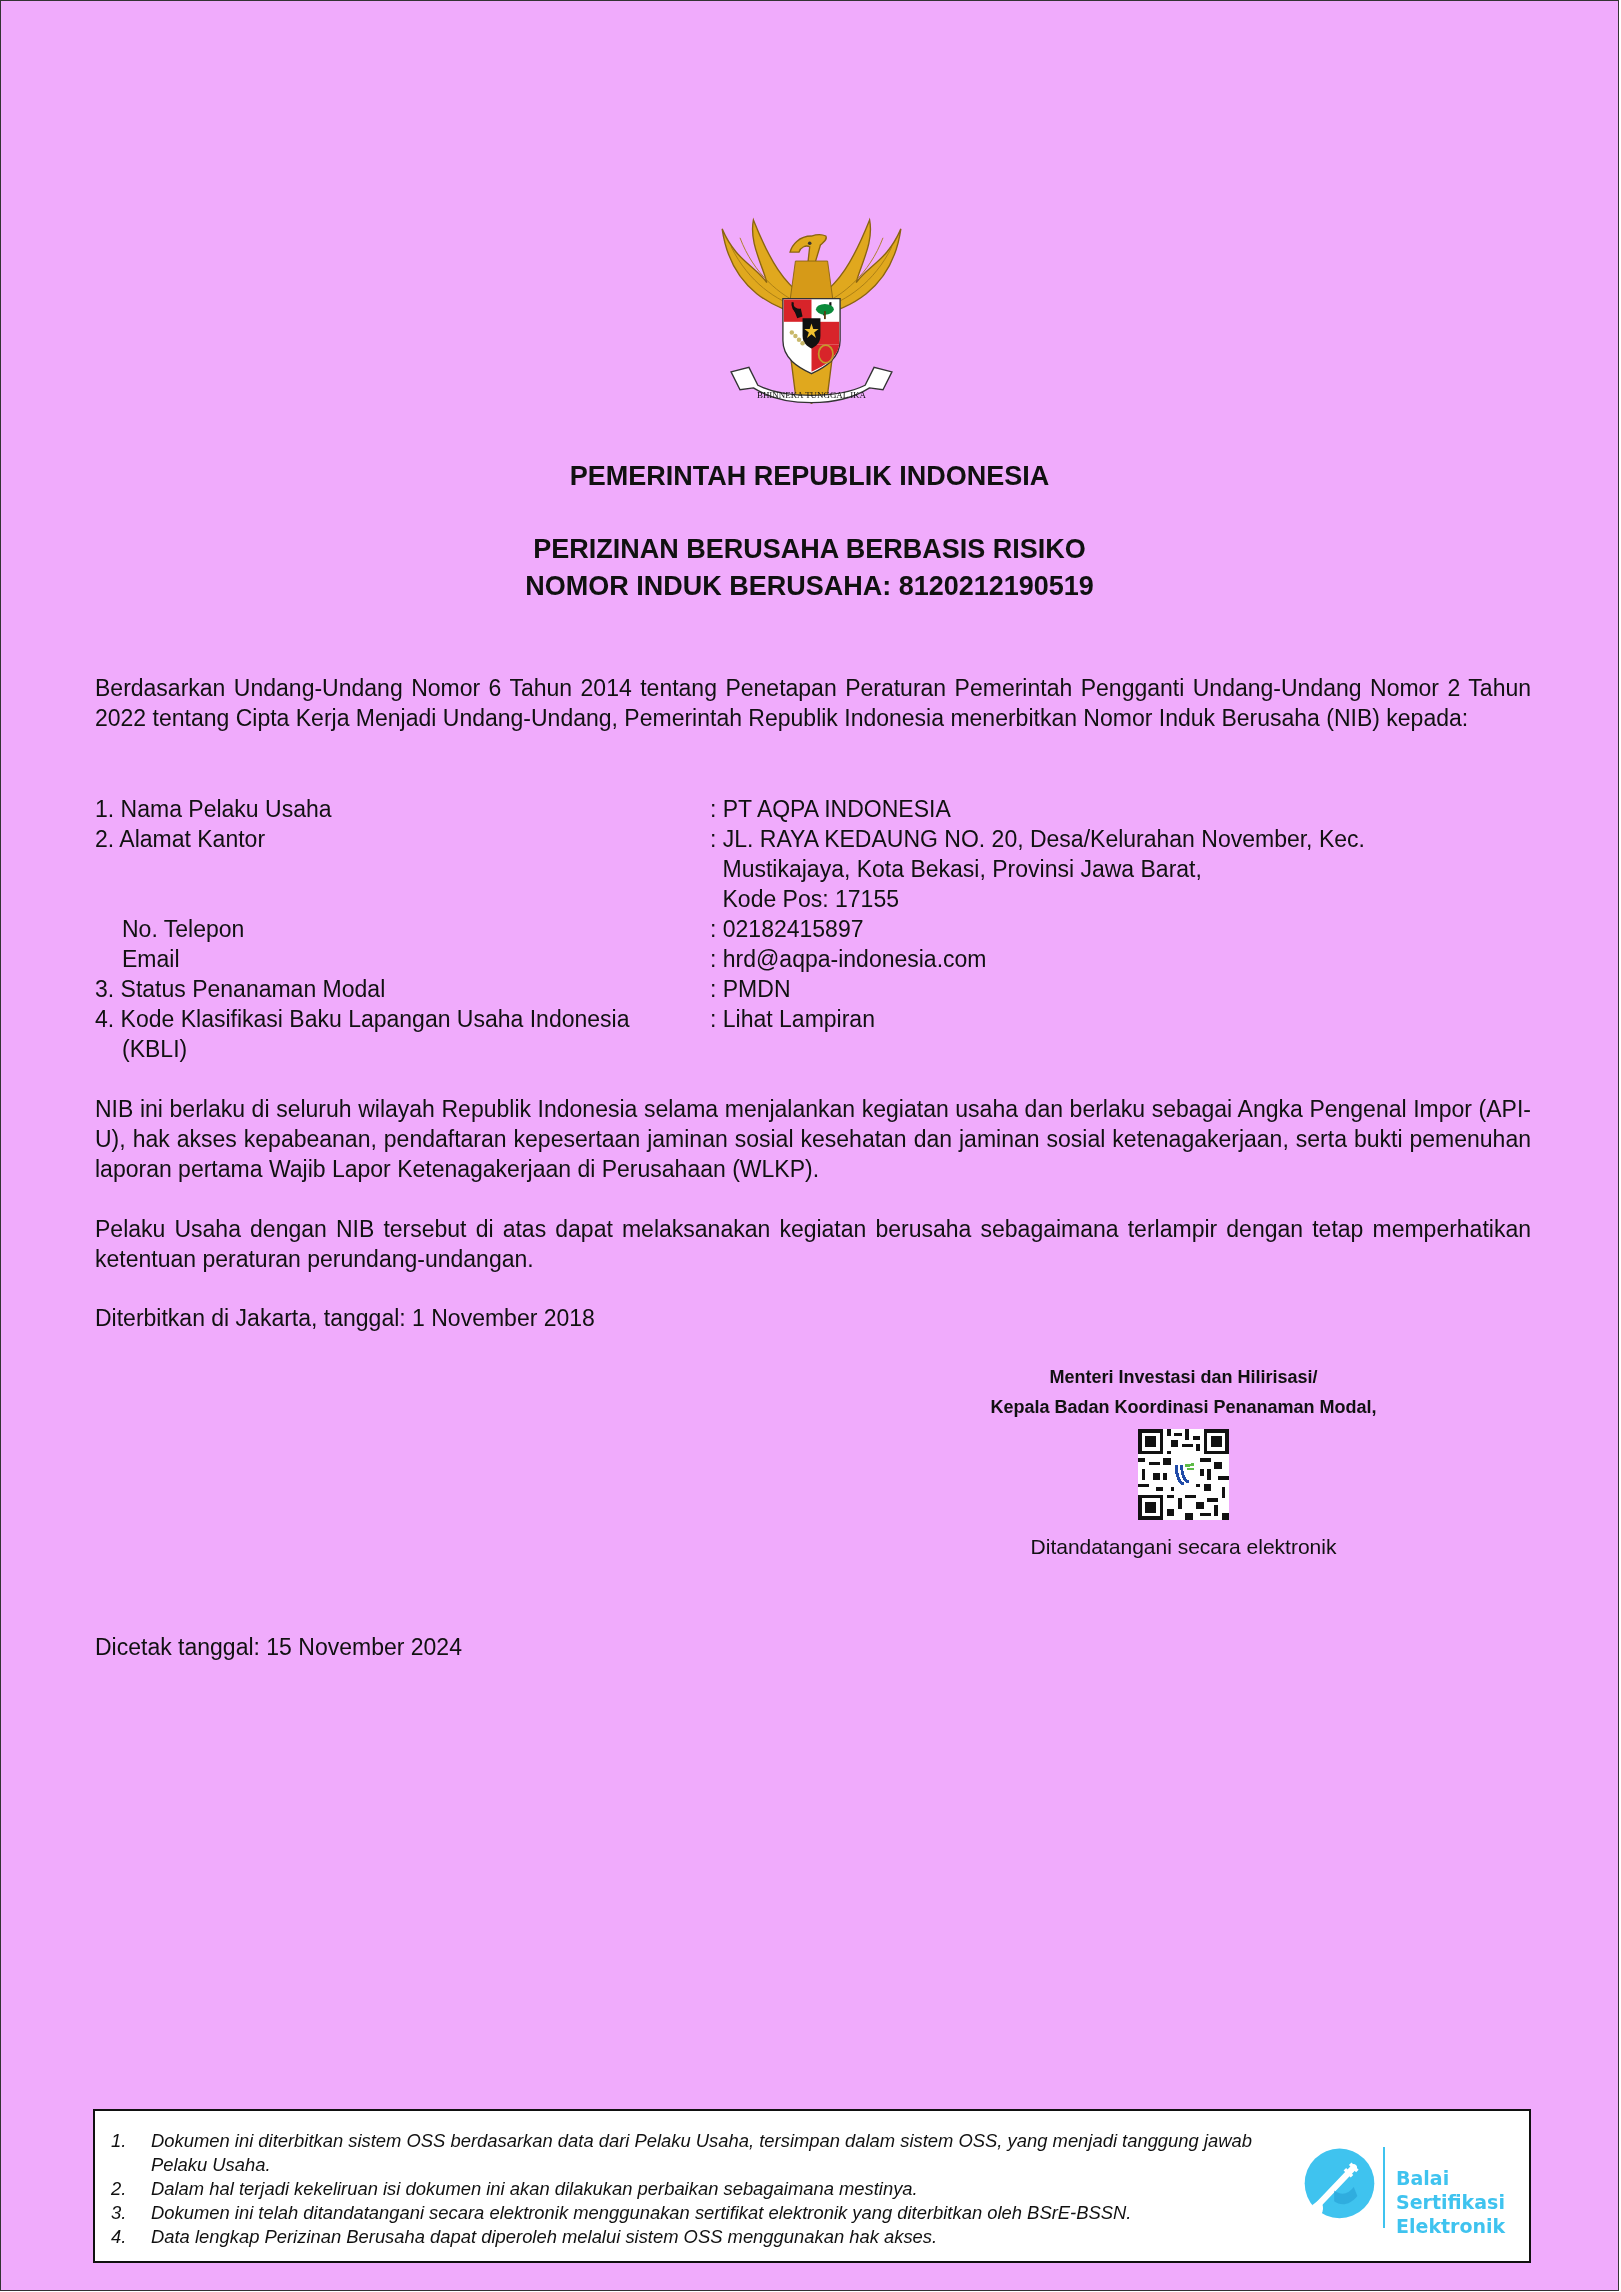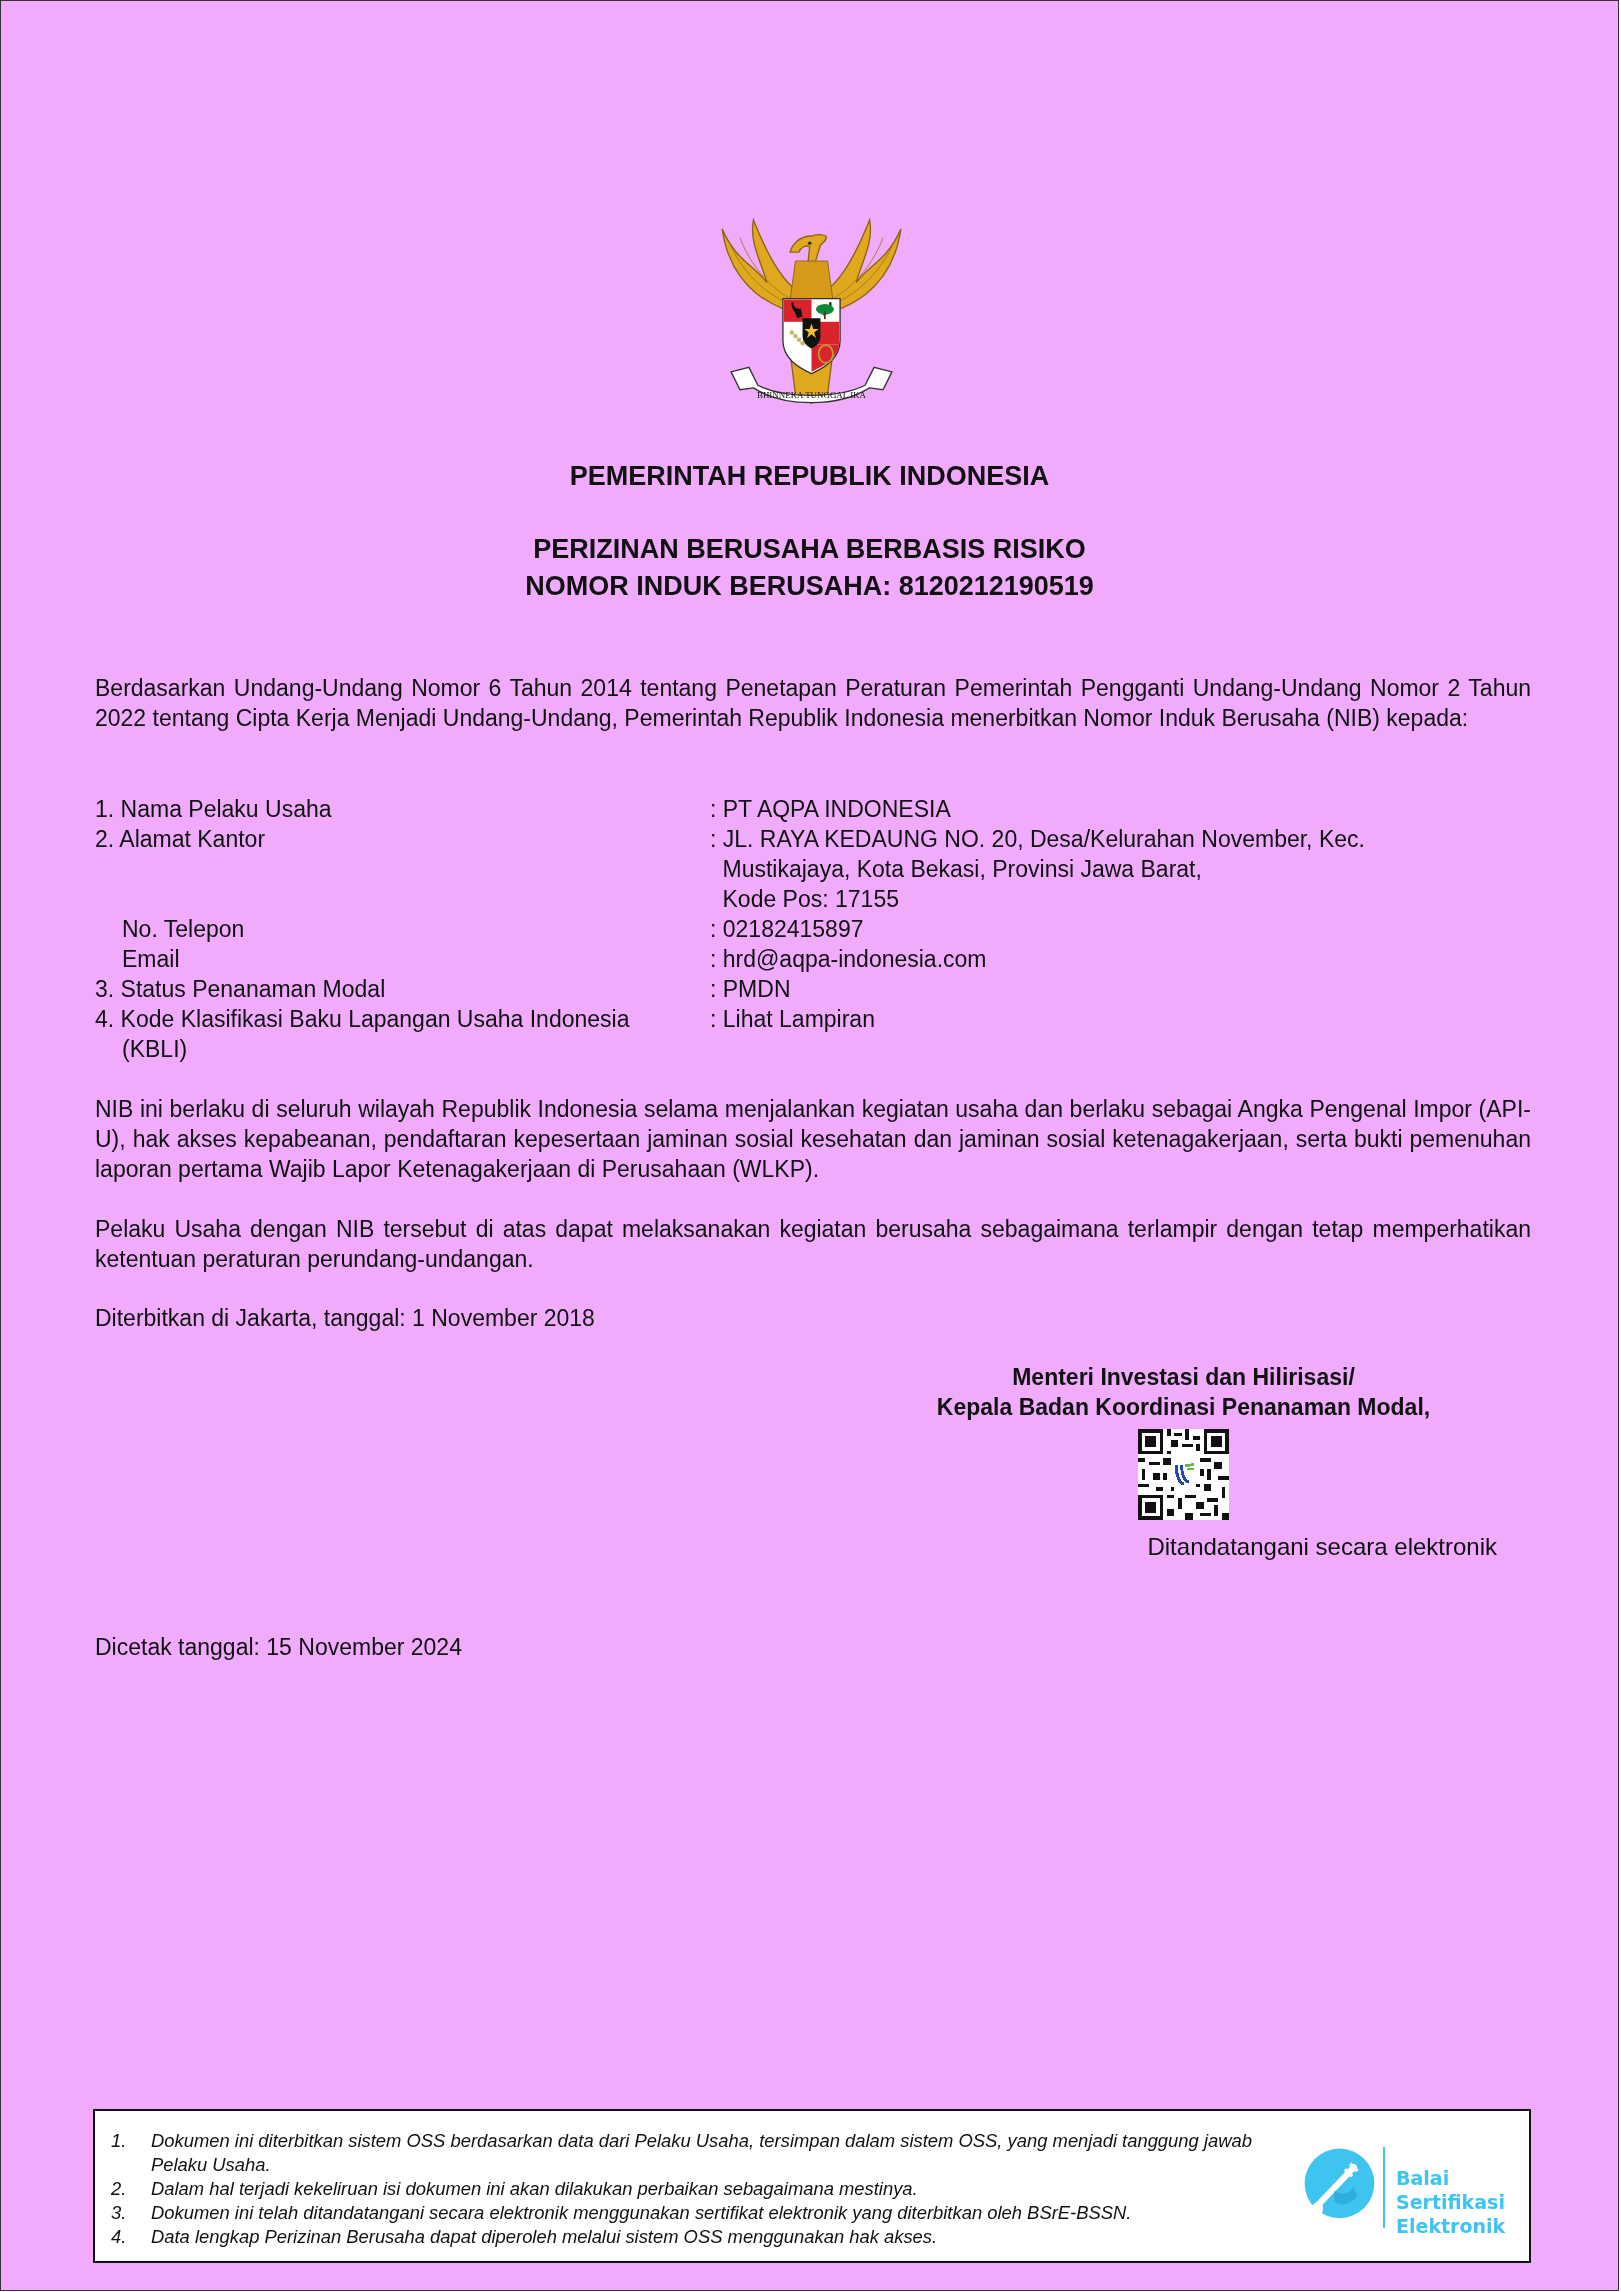--- a/index.html
+++ b/index.html
@@ -24,23 +24,23 @@
   .p-printed { top: 1631px; }
 
   .fields { position: absolute; left: 94px; top: 793px; width: 1436px; font-size: 23px; line-height: 30px; }
   .row { display: flex; }
   .row .lbl { width: 615px; flex: none; }
   .row .lbl.indent { padding-left: 27px; box-sizing: border-box; }
   .row .val { flex: 1; }
   .row .val .cont { padding-left: 12.5px; display: block; }
 
   .sign { position: absolute; left: 869px; width: 627px; top: 1361px; text-align: center; }
-  .sign .s1, .sign .s2 { font-size: 23px; font-weight: bold; line-height: 30px; }
+  .sign .s1, .sign .s2 { font-size: 18px; font-weight: bold; line-height: 30px; }
   .qr { width: 91px; height: 91px; margin: 7.2px auto 3.6px; }
-  .sign .s3 { font-size: 24px; line-height: 30px; margin-top: 5.4px; text-align: right; }
+  .sign .s3 { font-size: 21px; line-height: 30px; margin-top: 5.4px; }
 
   .note-box { position: absolute; left: 92px; top: 2108px; width: 1434px; height: 150px;
               border: 2.7px solid #111; background: #fff; }
   .notes { position: absolute; left: 16px; top: 18px; width: 1200px; font-style: italic;
            font-size: 18.4px; line-height: 24px; }
   .note { display: flex; }
   .note .num { width: 40px; flex: none; }
   .note .txt { flex: 1; }
 
   .bsre { position: absolute; left: 1207px; top: 29px; width: 215px; height: 99px; }

